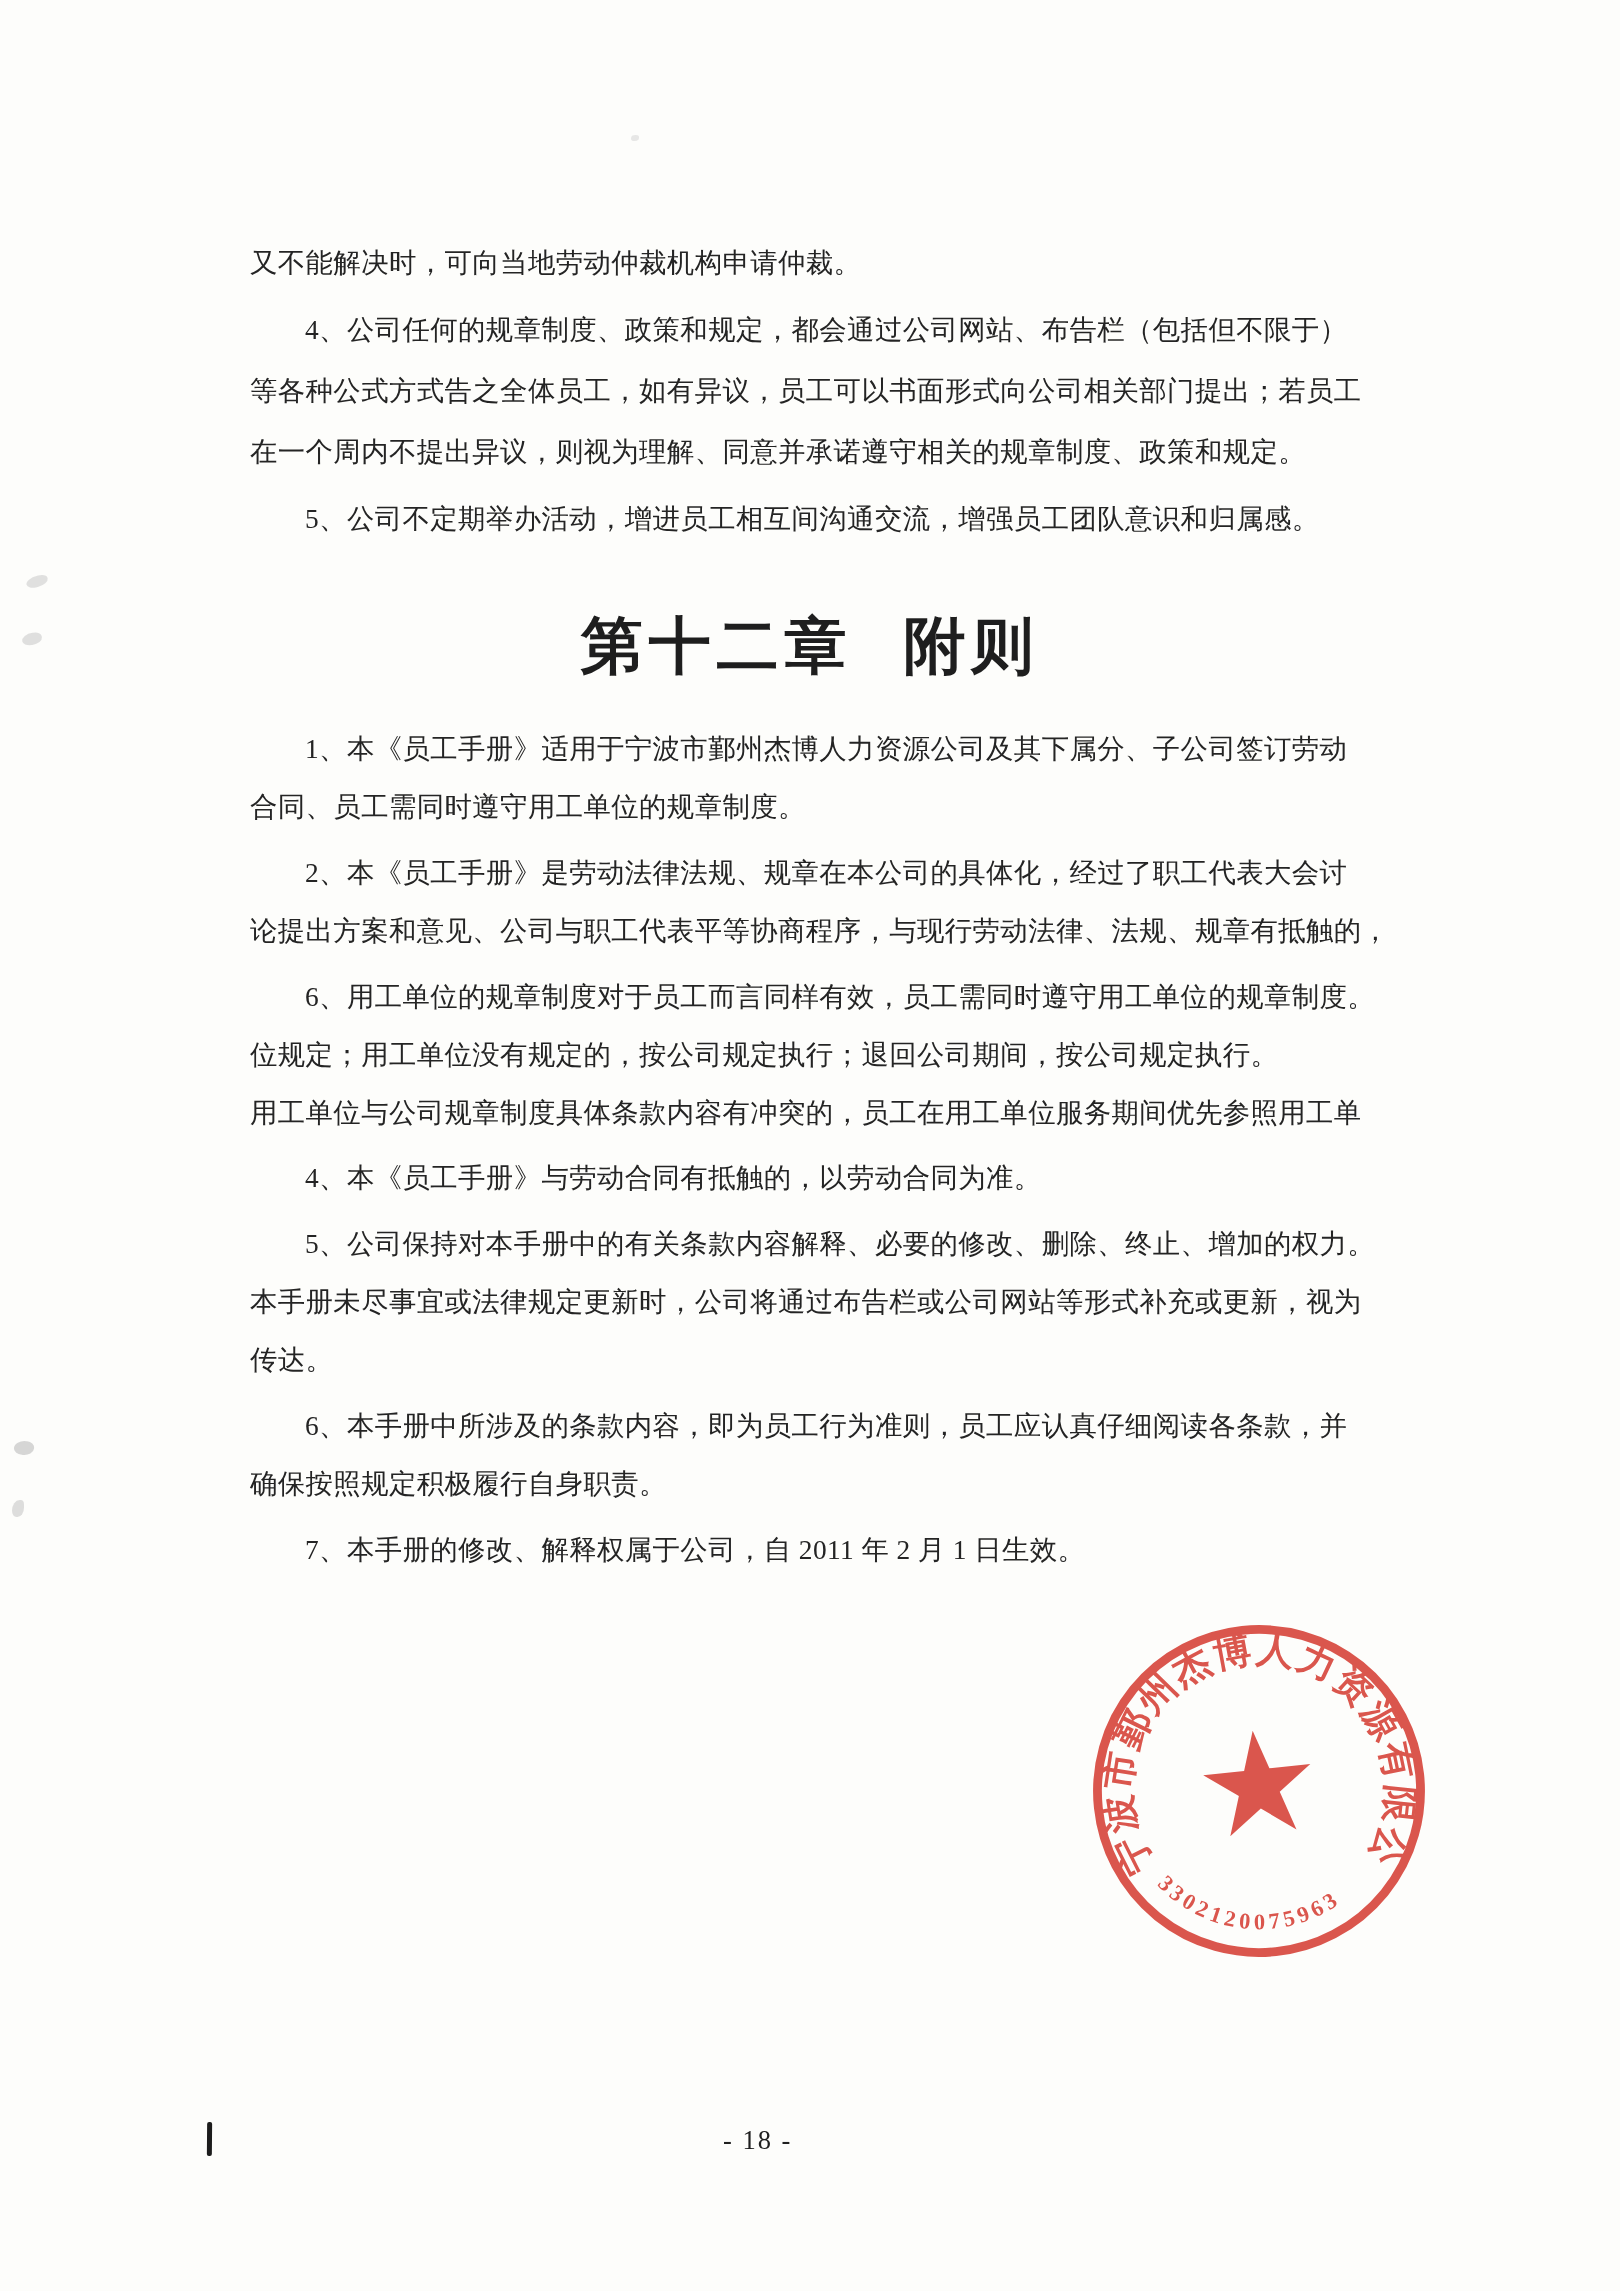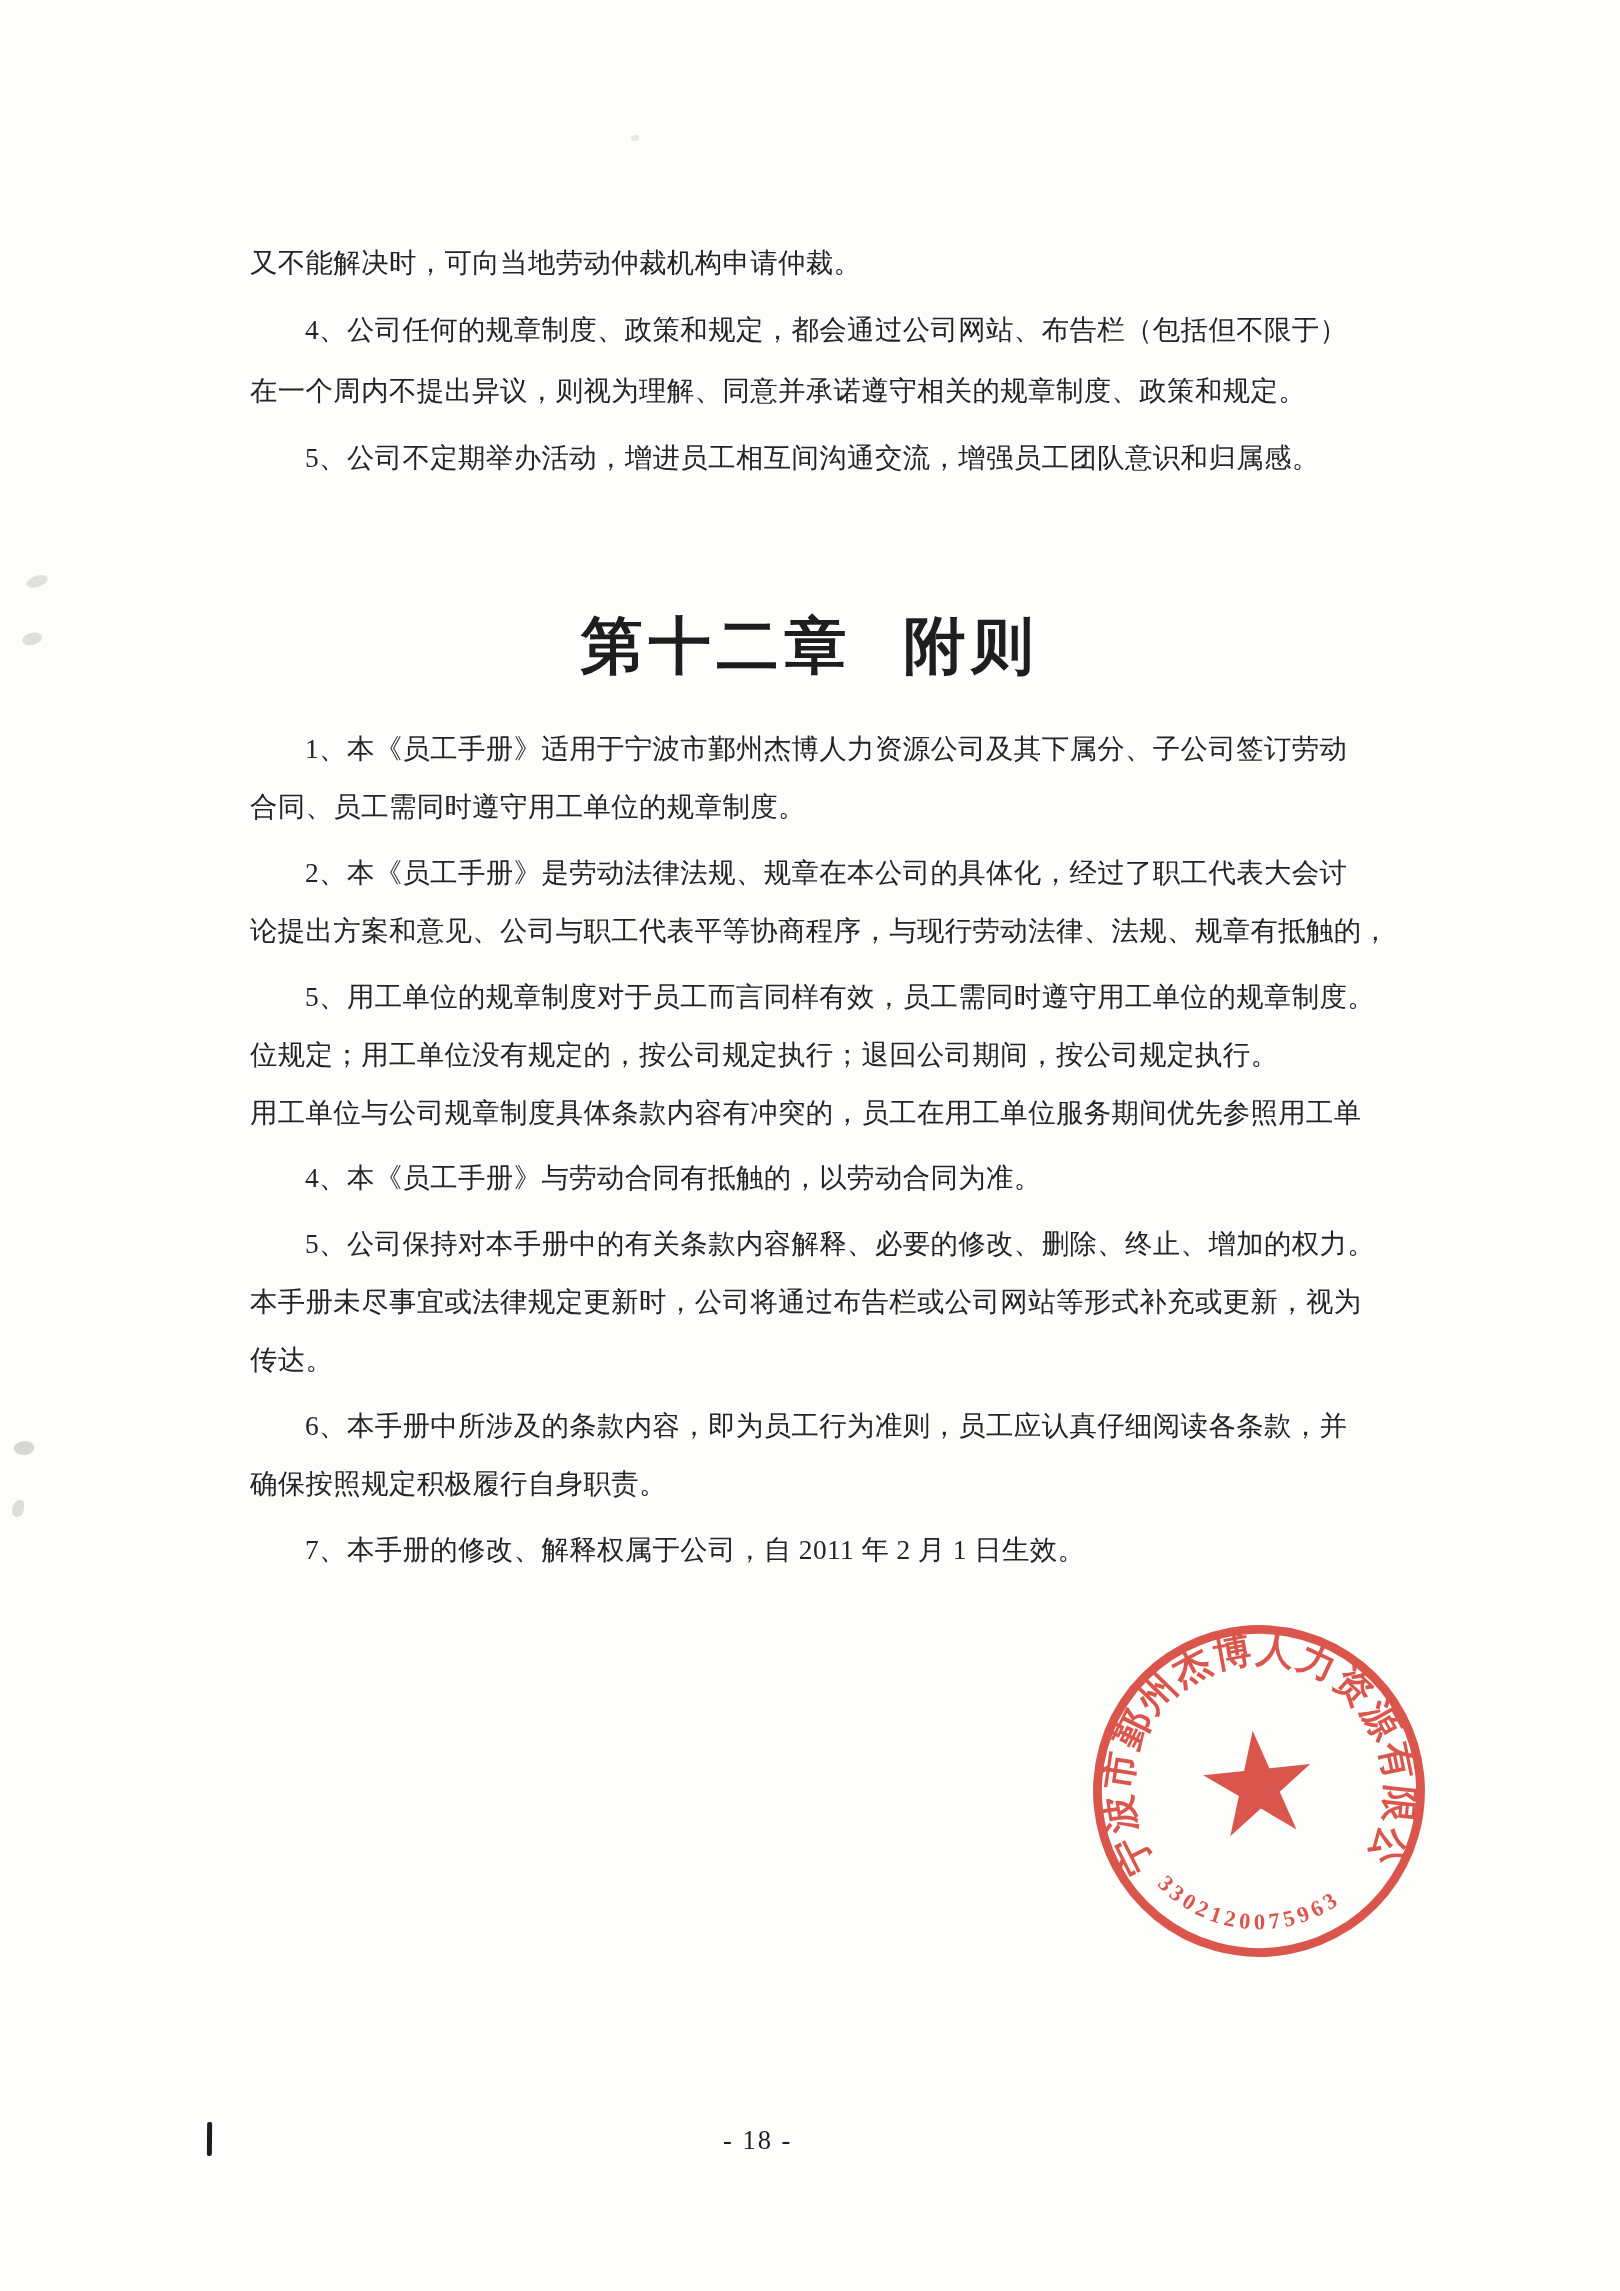--- a/index.html
+++ b/index.html
@@ -56,34 +56,35 @@
   }
 </style>
 </head>
 <body>
 
 <div class="page">
 
   <div class="textblock sec-intro">
       <div class="line">又不能解决时，可向当地劳动仲裁机构申请仲裁。</div>
       <div class="line ind psp">4、公司任何的规章制度、政策和规定，都会通过公司网站、布告栏（包括但不限于）</div>
+      <div class="line">等各种公式方式告之全体员工，如有异议，员工可以书面形式向公司相关部门提出；若员工</div>
       <div class="line">在一个周内不提出异议，则视为理解、同意并承诺遵守相关的规章制度、政策和规定。</div>
       <div class="line ind psp">5、公司不定期举办活动，增进员工相互间沟通交流，增强员工团队意识和归属感。</div>
     </div>
 
   <div class="chapter-title">
     <span class="part1">第十二章</span><span class="part2">附则</span>
   </div>
 
   <div class="textblock sec-body">
       <div class="line ind">1、本《员工手册》适用于宁波市鄞州杰博人力资源公司及其下属分、子公司签订劳动</div>
       <div class="line">合同、员工需同时遵守用工单位的规章制度。</div>
       <div class="line ind psp">2、本《员工手册》是劳动法律法规、规章在本公司的具体化，经过了职工代表大会讨</div>
       <div class="line">论提出方案和意见、公司与职工代表平等协商程序，与现行劳动法律、法规、规章有抵触的，</div>
-      <div class="line ind psp">5、用工单位的规章制度对于员工而言同样有效，员工需同时遵守用工单位的规章制度。</div>
+      <div class="line ind psp">6、用工单位的规章制度对于员工而言同样有效，员工需同时遵守用工单位的规章制度。</div>
       <div class="line">位规定；用工单位没有规定的，按公司规定执行；退回公司期间，按公司规定执行。</div>
       <div class="line">用工单位与公司规章制度具体条款内容有冲突的，员工在用工单位服务期间优先参照用工单</div>
       <div class="line ind psp">4、本《员工手册》与劳动合同有抵触的，以劳动合同为准。</div>
       <div class="line ind psp">5、公司保持对本手册中的有关条款内容解释、必要的修改、删除、终止、增加的权力。</div>
       <div class="line">本手册未尽事宜或法律规定更新时，公司将通过布告栏或公司网站等形式补充或更新，视为</div>
       <div class="line">传达。</div>
       <div class="line ind psp">6、本手册中所涉及的条款内容，即为员工行为准则，员工应认真仔细阅读各条款，并</div>
       <div class="line">确保按照规定积极履行自身职责。</div>
       <div class="line ind psp">7、本手册的修改、解释权属于公司，自 2011 年 2 月 1 日生效。</div>
     </div>

